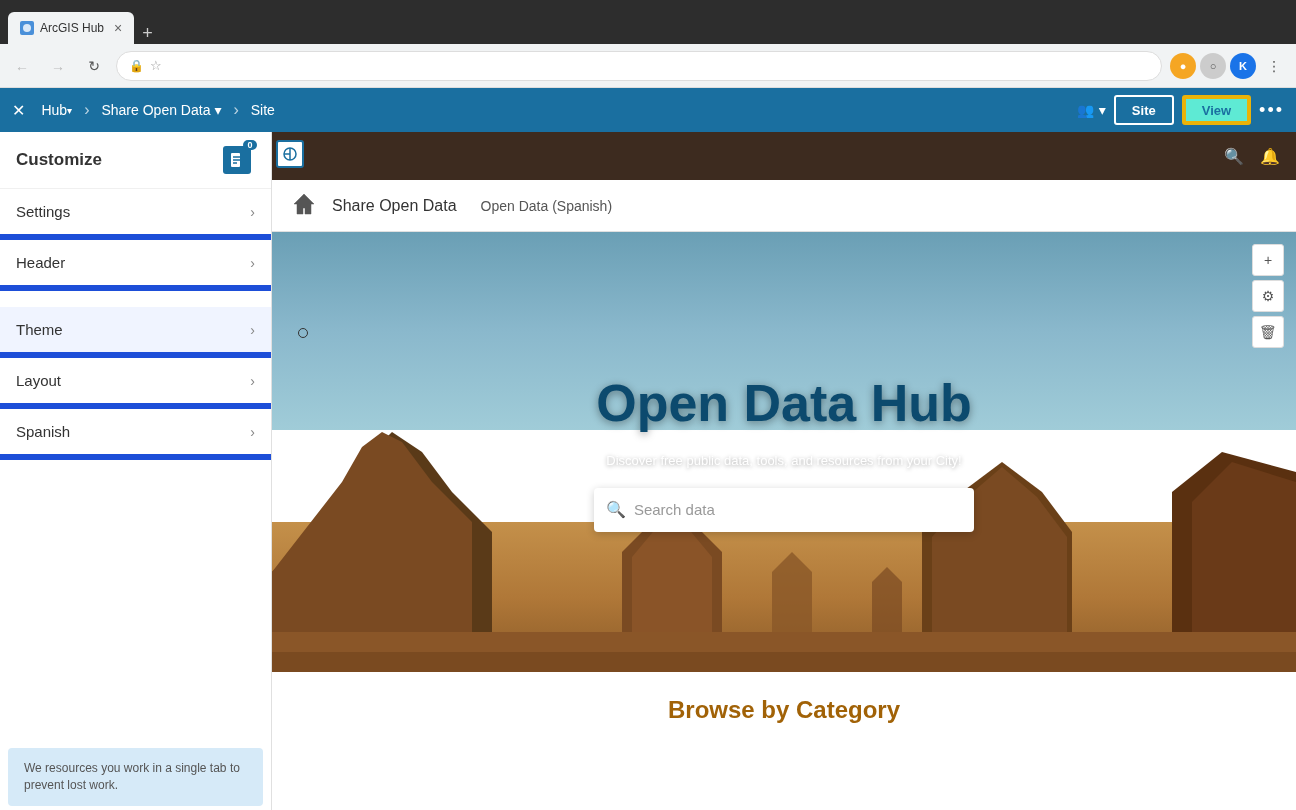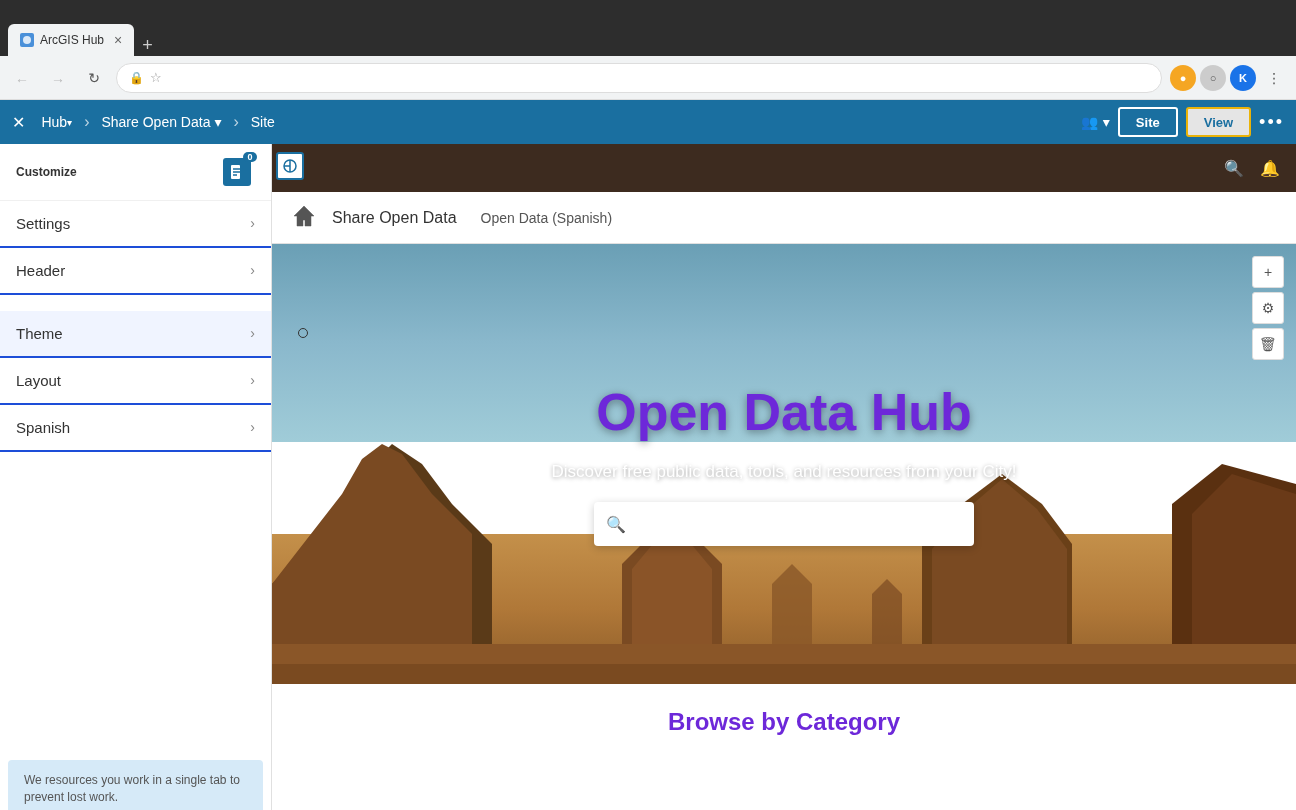--- a/index.html
+++ b/index.html
@@ -1,19 +1,19 @@
 <!DOCTYPE html>
 <html><head>
   <meta charset="utf-8">
   <style>
     * { box-sizing: border-box; margin: 0; padding: 0; }
     body { font-family: -apple-system, BlinkMacSystemFont, 'Segoe UI', Arial, sans-serif; width: 1296px; height: 810px; overflow: hidden; background: #fff; }
 
     
-    .browser-chrome { background: #2d2d2d; height: 56px; display: flex; align-items: center; padding: 0 8px; gap: 8px; }
+    .browser-chrome { background: #2d2d2d; height: 44px; display: flex; align-items: center; padding: 0 8px; gap: 8px; }
     .browser-tabs { display: flex; align-items: flex-end; height: 100%; }
     .browser-tab { background: #3c3c3c; color: #fff; font-size: 12px; padding: 0 12px; height: 32px; display: flex; align-items: center; gap: 6px; border-radius: 6px 6px 0 0; cursor: pointer; }
     .browser-tab.active { background: #f1f3f4; color: #333; }
     .tab-favicon { width: 14px; height: 14px; background: #4a90d9; border-radius: 2px; display: flex; align-items: center; justify-content: center; }
     .tab-close { color: #666; cursor: pointer; font-size: 14px; margin-left: 4px; }
     .tab-new { color: #ccc; font-size: 18px; padding: 0 8px; cursor: pointer; }
 
     
     .address-bar-row { background: #f1f3f4; height: 44px; display: flex; align-items: center; padding: 0 8px; gap: 8px; border-bottom: 1px solid #ddd; }
     .nav-btn { width: 28px; height: 28px; display: flex; align-items: center; justify-content: center; border-radius: 50%; cursor: pointer; color: #555; font-size: 14px; border: none; background: transparent; }
@@ -32,33 +32,33 @@
     .app-header { background: #1a6fa0; height: 44px; display: flex; align-items: center; padding: 0 12px; gap: 0; }
     .app-header-left { display: flex; align-items: center; gap: 8px; flex: 1; }
     .close-btn { color: #fff; font-size: 16px; cursor: pointer; margin-right: 8px; }
     .hub-title { color: #fff; font-size: 14px; font-weight: 500; cursor: pointer; display: flex; align-items: center; }
     .hub-dropdown { color: #fff; font-size: 10px; }
     .breadcrumb-sep { color: rgba(255,255,255,0.7); font-size: 16px; margin: 0 4px; }
     .breadcrumb-item { color: #fff; font-size: 14px; cursor: pointer; display: flex; align-items: center; gap: 4px; }
     .app-header-right { display: flex; align-items: center; gap: 8px; }
     .header-btn { height: 30px; padding: 0 16px; border-radius: 3px; font-size: 13px; cursor: pointer; display: flex; align-items: center; }
     .save-btn { background: #1a6fa0; color: #fff; border: 2px solid #fff; font-weight: 600; }
-    .view-btn { background: #e5e5e5; color: #1a6fa0; border: 2px solid #eab308; font-weight: 600; }
+    .view-btn { background: #5eead4; color: #1a6fa0; border: 4px solid #eab308; font-weight: 600; }
     .more-btn { color: #fff; font-size: 18px; cursor: pointer; letter-spacing: 2px; }
     .collab-btn { color: #fff; font-size: 14px; cursor: pointer; display: flex; align-items: center; gap: 4px; }
 
     
     .main-layout { display: flex; height: calc(810px - 40px - 44px - 44px); }
 
     
     .sidebar { width: 272px; background: #fff; border-right: 1px solid #e0e0e0; display: flex; flex-direction: column; flex-shrink: 0; }
     .sidebar-header { padding: 14px 16px; font-size: 16px; font-weight: 600; color: #333; display: flex; align-items: center; justify-content: space-between; border-bottom: 1px solid #f0f0f0; }
     .sidebar-doc-icon { width: 28px; height: 28px; background: #1a6fa0; border-radius: 3px; display: flex; align-items: center; justify-content: center; color: #fff; font-size: 12px; margin-right: 4px; position: relative; }
     .sidebar-doc-badge { position: absolute; top: -6px; right: -6px; background: #1a6fa0; color: #fff; border-radius: 8px; font-size: 9px; padding: 0 3px; min-width: 14px; text-align: center; }
-    .sidebar-item { display: flex; align-items: flex-start; justify-content: space-between; padding: 14px 16px; font-size: 15px; color: #333; cursor: pointer; border-bottom: 2px solid #1d4ed8; }
+    .sidebar-item { display: flex; align-items: flex-end; justify-content: space-between; padding: 14px 16px; font-size: 15px; color: #333; cursor: pointer; border-bottom: 6px solid #1d4ed8; }
     .sidebar-chevron { color: #888; font-size: 14px; }
     .sidebar-footer { padding: 12px 16px; background: #d6eaf8; margin: auto 8px 8px; border-radius: 4px; font-size: 12px; color: #555; line-height: 1.4; }
 
     
     .content-area { flex: 1; display: flex; flex-direction: column; overflow: hidden; position: relative; }
 
     
     .site-navbar { background: #3d2b1f; height: 48px; display: flex; align-items: center; padding: 0 16px; }
     .hamburger { color: #fff; font-size: 18px; cursor: pointer; }
     .site-navbar-right { margin-left: auto; display: flex; align-items: center; gap: 16px; }
@@ -68,33 +68,33 @@
     
     .site-header { background: #fff; height: 52px; display: flex; align-items: center; padding: 0 16px; border-bottom: 1px solid #e0e0e0; }
     .site-logo { width: 32px; height: 32px; display: flex; align-items: center; justify-content: center; margin-right: 12px; }
     .site-logo svg { width: 28px; height: 28px; }
     .site-name { font-size: 16px; font-weight: 500; color: #333; }
     .site-nav-item { font-size: 14px; color: #555; margin-left: 24px; cursor: pointer; }
 
     
     .hero-section { position: relative; height: 440px; overflow: hidden; flex-shrink: 0; }
     .hero-overlay { position: absolute; inset: 0; display: flex; flex-direction: column; align-items: center; justify-content: center; gap: 20px; }
-    .hero-title { color: #6d28d9; font-size: 52px; font-weight: 700; text-shadow: 0 2px 8px rgba(0,0,0,0.4); text-align: center; }
-    .hero-subtitle { color: #fff; font-size: 17px; text-shadow: 0 1px 4px rgba(0,0,0,0.4); text-align: center; }
+    .hero-title { color: #0c4a6e; font-size: 52px; font-weight: 700; text-shadow: 0 2px 8px rgba(0,0,0,0.4); text-align: center; }
+    .hero-subtitle { color: #fff; font-size: 13px; text-shadow: 0 1px 4px rgba(0,0,0,0.4); text-align: center; }
     .hero-search { width: 380px; height: 44px; background: #fff; border-radius: 4px; display: flex; align-items: center; padding: 0 12px; gap: 8px; box-shadow: 0 2px 8px rgba(0,0,0,0.2); }
     .hero-search-icon { color: #888; font-size: 16px; }
     .hero-search-text { color: #999; font-size: 15px; flex: 1; }
 
     
     .float-controls { position: absolute; right: 12px; top: 12px; display: flex; flex-direction: column; gap: 4px; }
     .float-btn { width: 32px; height: 32px; background: #fff; border: 1px solid #ddd; border-radius: 3px; display: flex; align-items: center; justify-content: center; cursor: pointer; color: #555; font-size: 14px; }
 
     
     .browse-section { background: #fff; padding: 24px 16px 16px; }
-    .browse-title { font-size: 24px; color: #6d28d9; text-align: center; }
+    .browse-title { font-size: 24px; color: #a16207; text-align: center; }
     .sky-area { position: absolute; top: 0; left: 0; right: 0; height: 45%; background: linear-gradient(180deg, #6a9fb5 0%, #89b8cc 100%); }
 
     
     .cursor { position: absolute; width: 10px; height: 10px; background: transparent; border: 1px solid #333; border-radius: 50%; pointer-events: none; z-index: 9999; top: 328px; left: 298px; }
   </style>
 </head>
 <body>
 
 <div class="browser-chrome">
   <div class="browser-tabs">
@@ -152,21 +152,21 @@
     <button class="header-btn save-btn">Site</button>
     <button class="header-btn view-btn">View</button>
     <span class="more-btn">•••</span>
   </div>
 </div>
 
 <div class="main-layout">
 
   <div class="sidebar">
     <div class="sidebar-header">
-      <span style="font-size:12px;font-weight:600;color:#333;">Customize</span>
+      <span style="font-size:17px;font-weight:600;color:#333;">Customize</span>
       <div style="display:flex;align-items:center;gap:6px;">
         <div class="sidebar-doc-icon">
           <svg width="14" height="16" viewBox="0 0 14 16" fill="none">
               <rect x="1" y="1" width="9" height="14" rx="1" fill="white"></rect>
               <path d="M3 5h7M3 8h7M3 11h4" stroke="#1a6fa0" stroke-width="1.5"></path>
             </svg>
           <span class="sidebar-doc-badge">0</span>
         </div>
       </div>
     </div>
@@ -272,20 +272,21 @@
         <div class="float-btn">+</div>
         <div class="float-btn">⚙</div>
         <div class="float-btn">🗑</div>
       </div>
 
       <div class="hero-overlay">
         <h1 class="hero-title">Open Data Hub</h1>
         <p class="hero-subtitle">Discover free public data, tools, and resources from your City!</p>
         <div class="hero-search">
           <span class="hero-search-icon">🔍</span>
+          <span class="hero-search-text">Search data</span>
         </div>
       </div>
     </div>
 
     <div class="browse-section">
       <h2 class="browse-title">Browse by Category</h2>
     </div>
 
   </div>
 </div>

